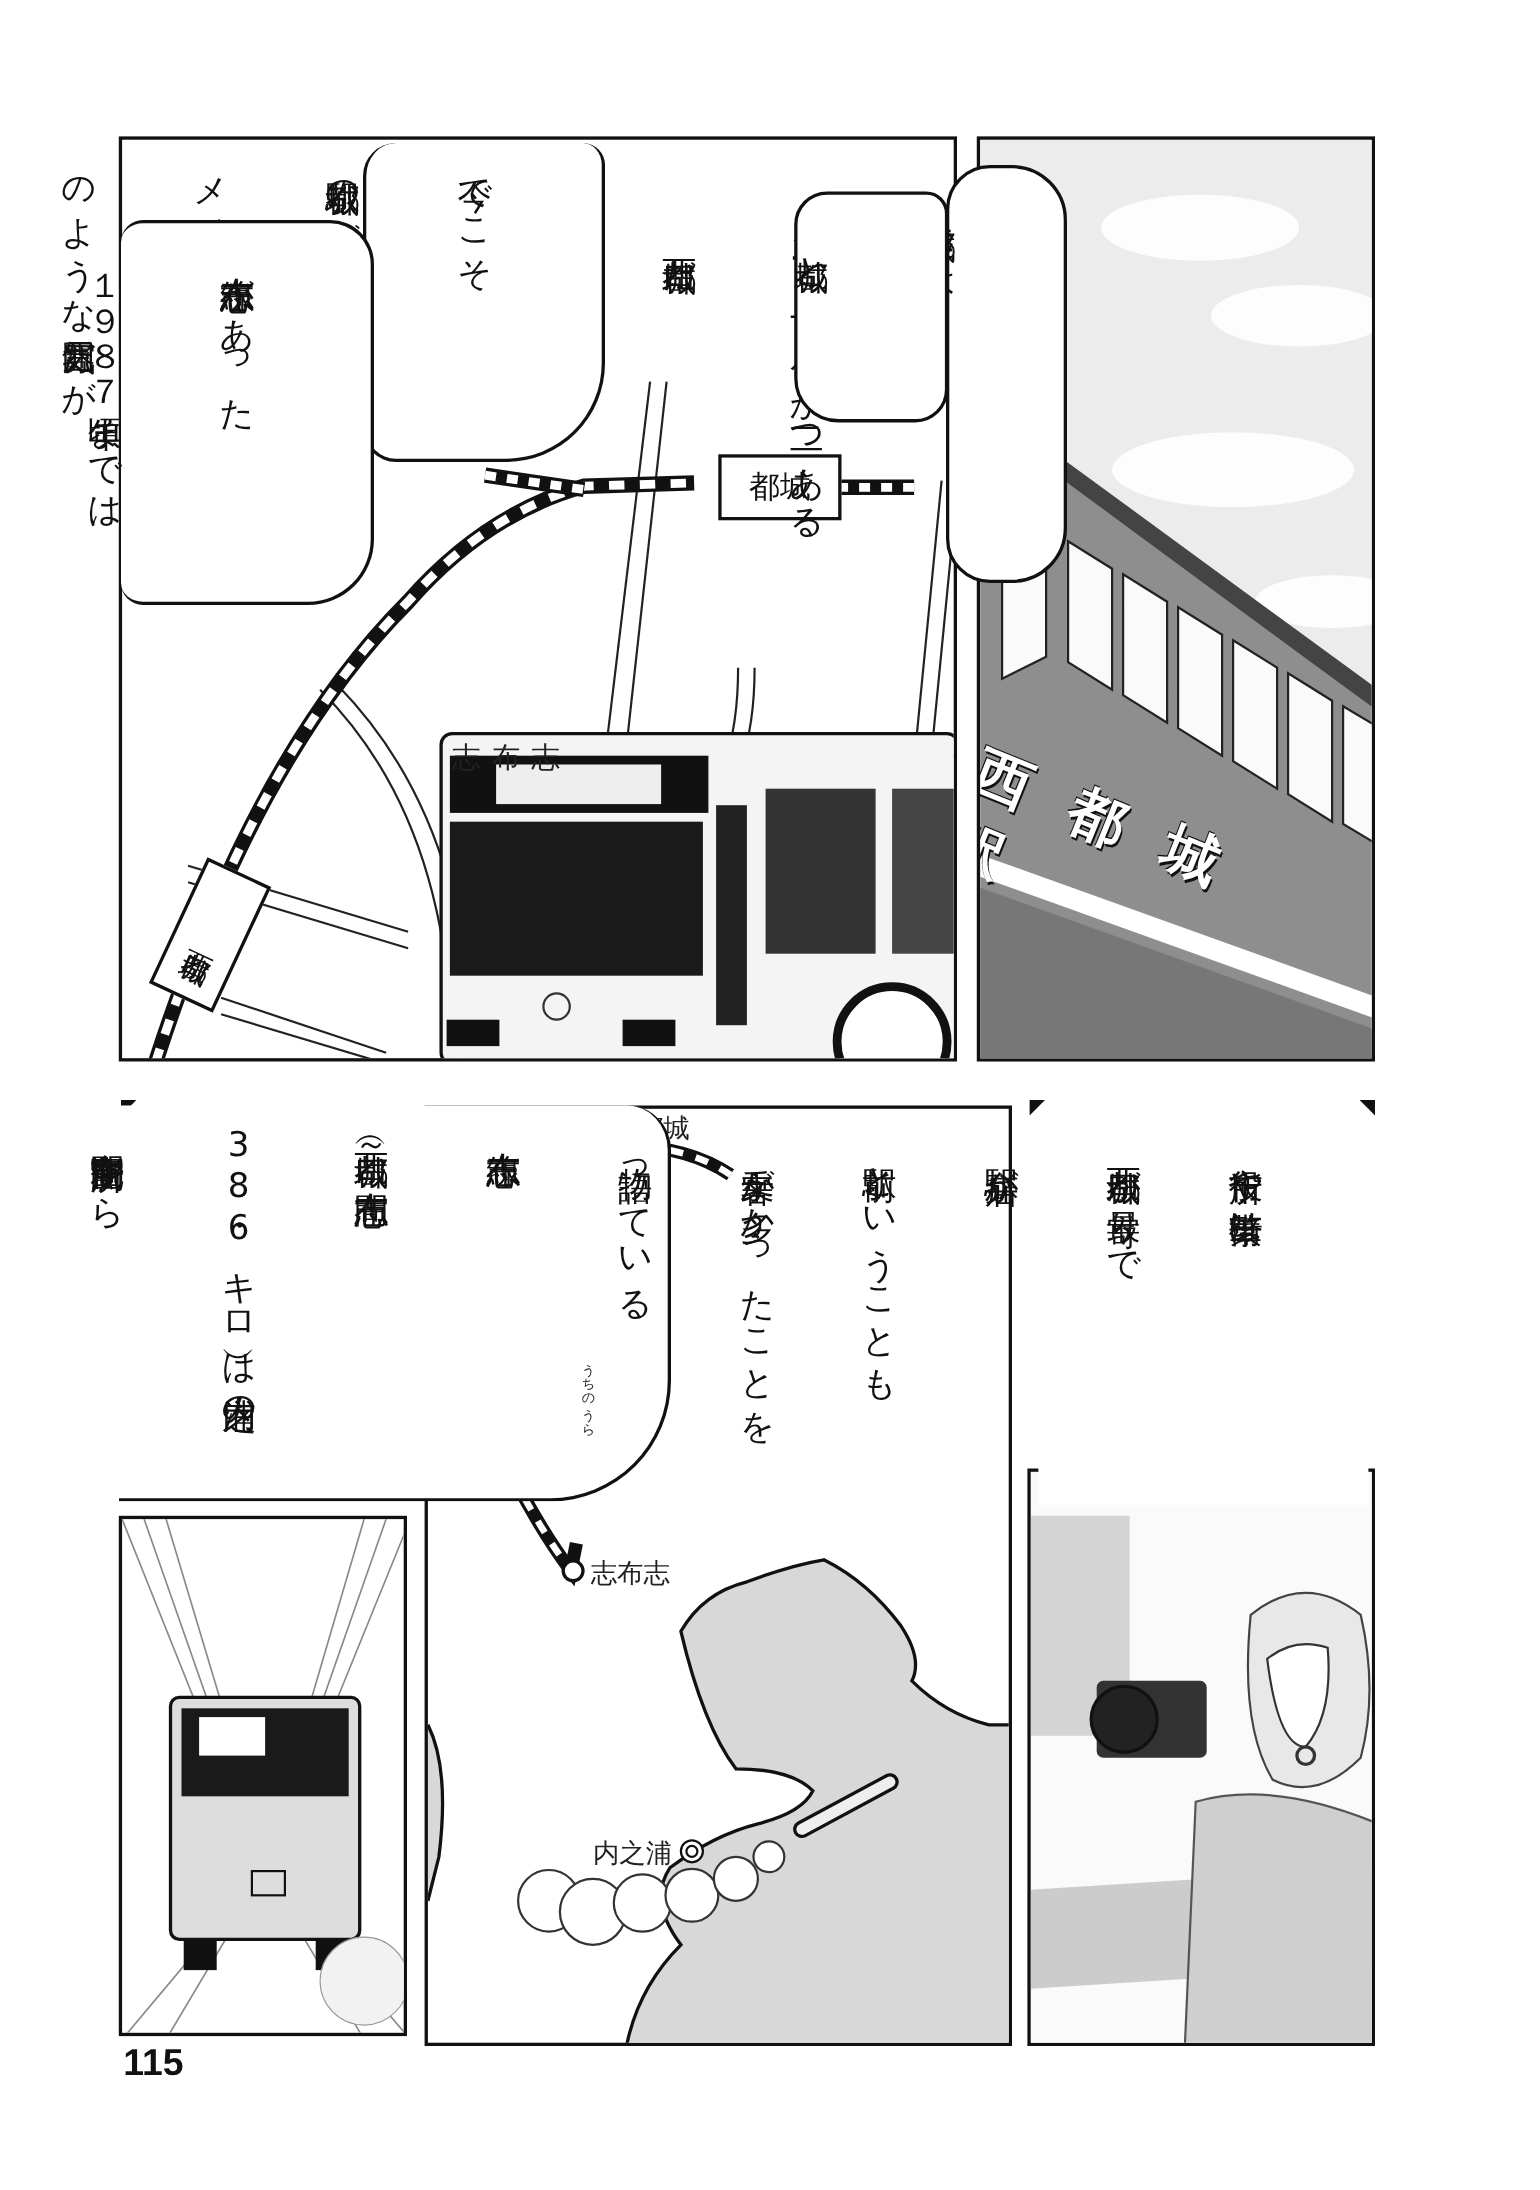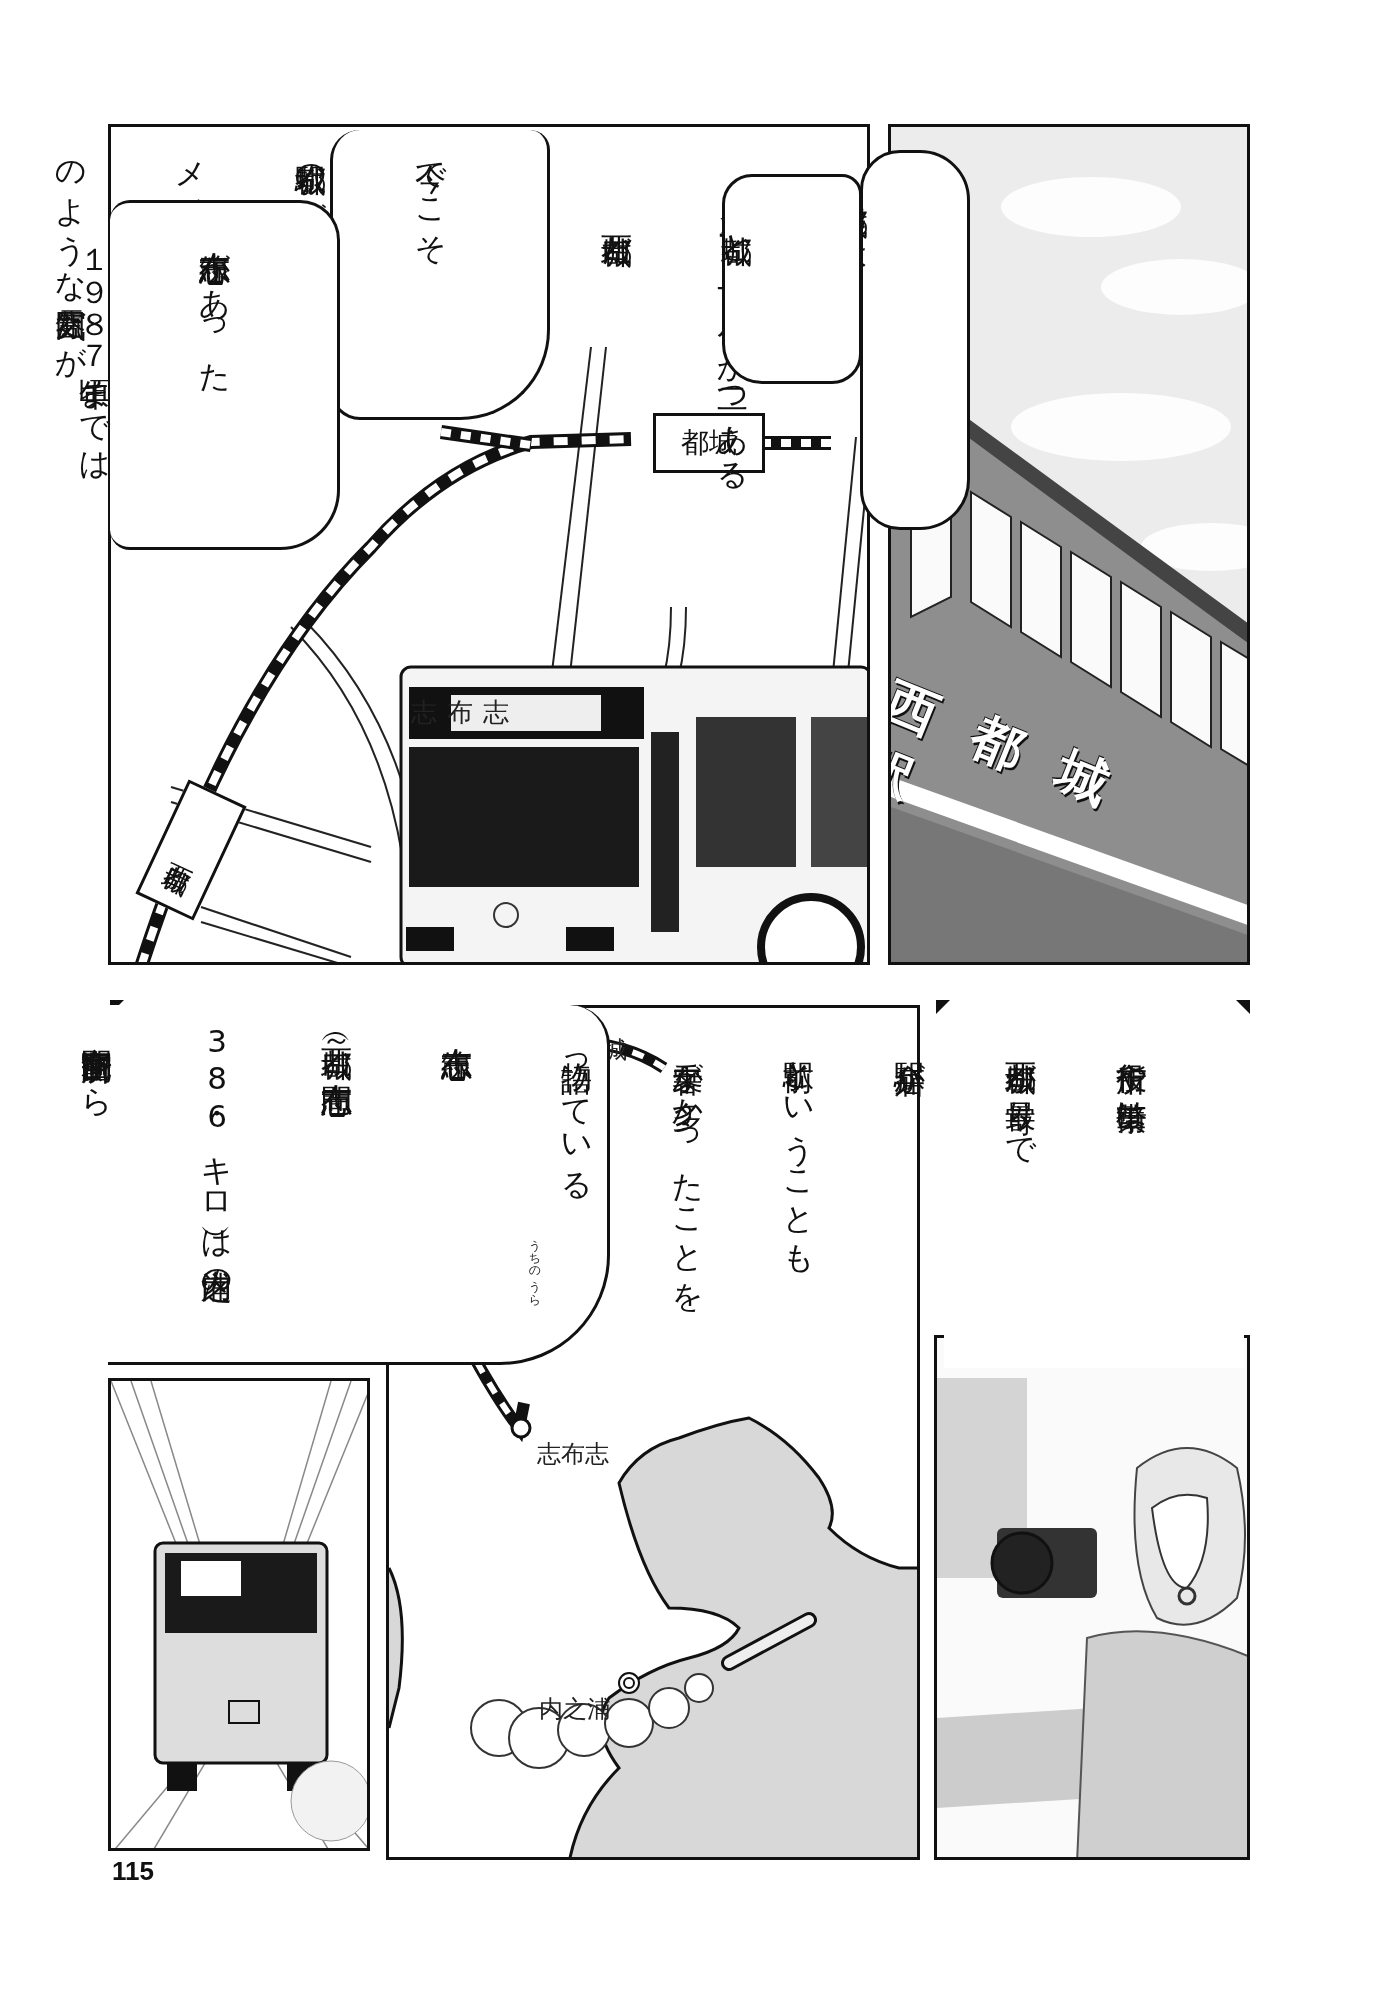--- a/index.html
+++ b/index.html
@@ -2,23 +2,23 @@
 <html><head>
 <meta charset="utf-8">
 <style>
   html,body{margin:0;padding:0;background:#fff;}
   body{width:1400px;height:1991px;position:relative;overflow:hidden;font-family:"DejaVu Sans","Liberation Sans",sans-serif;color:#111;}
   .panel{position:absolute;border:3px solid #111;box-sizing:border-box;overflow:hidden;background:#fff;}
   .vtext{writing-mode:vertical-rl;text-orientation:upright;font-size:31px;line-height:40px;letter-spacing:1px;color:#111;white-space:pre;}
   .vtext .line{display:block;}
   .bubble{position:absolute;background:#fff;border:3px solid #111;box-sizing:border-box;z-index:5;}
   .ruby{writing-mode:vertical-rl;font-size:12px;position:absolute;color:#222;}
-  .label{position:absolute;font-size:24px;color:#222;white-space:nowrap;margin-top:24px;}
+  .label{position:absolute;font-size:24px;color:#222;white-space:nowrap;}
   .station-box{position:absolute;background:#fff;border:3px solid #111;display:flex;align-items:center;justify-content:center;font-size:28px;z-index:3;}
-  .pageno{position:absolute;left:112px;top:1856px;font-size:26px;font-weight:bold;font-family:"Liberation Sans",sans-serif;}
+  .pageno{position:absolute;left:112px;top:1856px;font-size:34px;font-weight:bold;font-family:"Liberation Sans",sans-serif;}
   .corner{position:absolute;width:0;height:0;}
   svg{position:absolute;left:0;top:0;}
 </style>
 </head>
 <body>
 
 <div class="panel" style="left:108px;top:124px;width:762px;height:841px;">
   <svg width="762" height="841">
 
     <g stroke="#222" stroke-width="2" fill="none">

